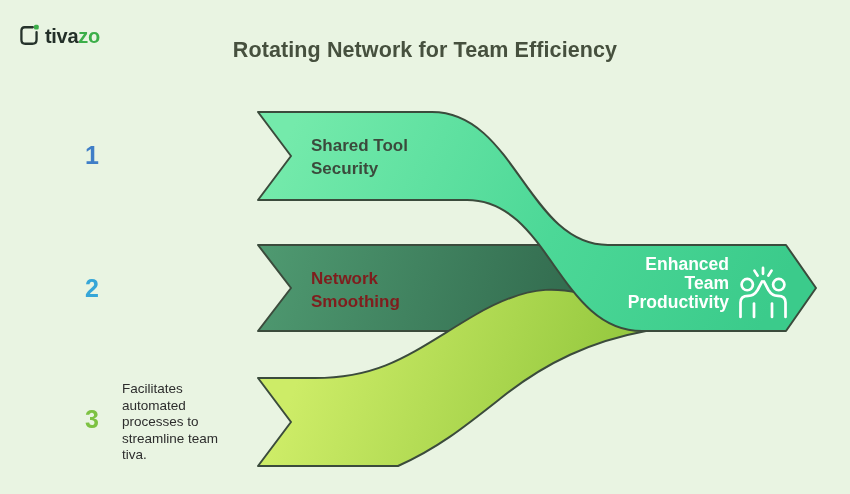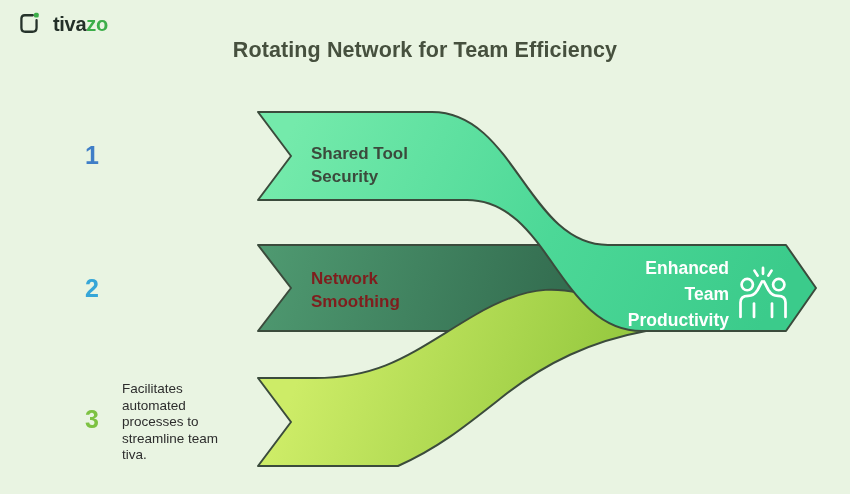--- a/index.html
+++ b/index.html
@@ -8,22 +8,22 @@
     background:#d9e4d4;
   }
   .canvas{
     position:relative;
     width:850px;height:494px;
     background:#e9f4e2;
     overflow:hidden;
   }
   
   .logo{
-    position:absolute;left:17px;top:12px;
-    display:flex;align-items:center;gap:13px;
+    position:absolute;left:17px;top:24px;
+    display:flex;align-items:center;gap:5px;
   }
   .logo svg{display:block;}
   .brand{
     font-size:20px;font-weight:bold;letter-spacing:-0.3px;
     line-height:22px;
   }
   .brand .b-dark{color:#232f28;}
   .brand .b-green{color:#3cae49;}
   .page-title{
     position:absolute;left:0;top:38px;width:100%;
@@ -46,29 +46,29 @@
   }
   .item-1{top:132px;} .item-1 .num{top:11px;color:#3f7ec7;}
   .item-2{top:256px;} .item-2 .num{top:20px;color:#36a6d8;}
   .item-3{top:381px;} .item-3 .num{top:26px;color:#7dc242;}
   
   .band-label{
     position:absolute;
     font-size:17px;font-weight:bold;line-height:22.5px;
     white-space:pre-line;
   }
-  .band-label.dark-text{color:#3b4a3c;margin-top:8px;}
+  .band-label.dark-text{color:#3b4a3c;}
   .band-label.light-text{color:#7f1d1d;}
   .label-1{left:311px;top:135px;}
   .label-2{left:311px;top:268px;}
   .label-3{left:311px;top:400px;}
   .output-label{
     position:absolute;right:121px;top:255px;
     text-align:right;
-    font-size:17.5px;font-weight:bold;line-height:26px;
+    font-size:17.5px;font-weight:bold;line-height:19px;
     color:#ffffff;white-space:pre-line;
   }
   .output-icon{position:absolute;left:736px;top:260px;}
 </style>
 </head>
 <body>
 
 <div class="canvas">
 
   <div class="logo">

